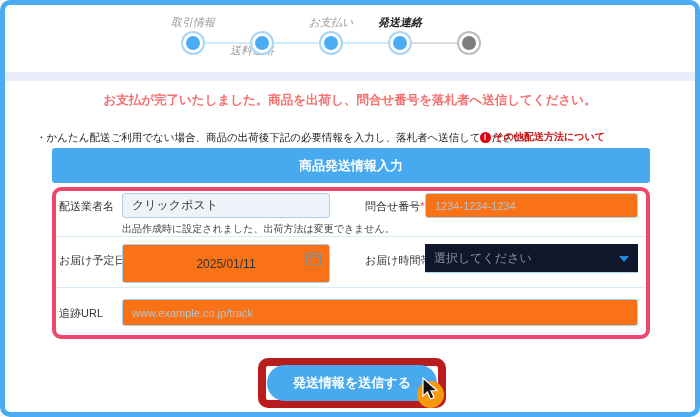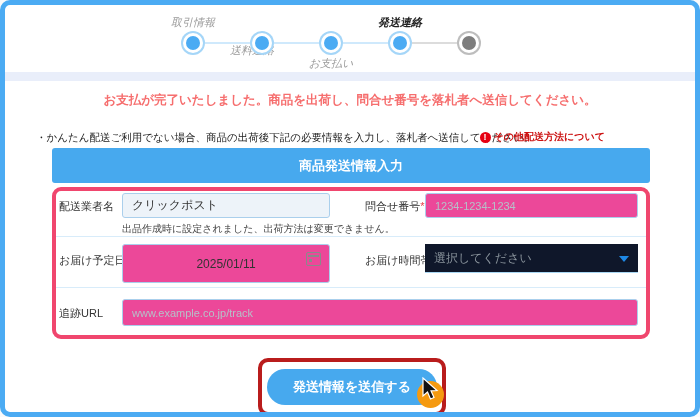--- a/index.html
+++ b/index.html
@@ -31,52 +31,52 @@
 
   .form-header{position:absolute;left:47px;top:143px;width:598px;height:35px;background:#47a9ee;
                border-radius:3px;color:#fff;font-size:13px;font-weight:bold;text-align:center;line-height:35px;}
 
   
   .form-box{position:absolute;left:47px;top:182px;width:598px;height:152px;box-sizing:border-box;
             border:4px solid #f0466e;border-radius:9px;background:#fff;}
   .fb-inner{position:absolute;left:0;top:0;right:0;bottom:0;}
   .f-label{position:absolute;font-size:11px;color:#333;white-space:nowrap;}
   .req{color:#e6404a;font-size:11px;}
-  .f-input{position:absolute;box-sizing:border-box;border:1px solid #aacfec;border-radius:3px;background:#ec4899;
+  .f-input{position:absolute;box-sizing:border-box;border:1px solid #aacfec;border-radius:3px;background:#f97316;
            font-size:12px;color:#333;padding:0 9px;font-family:"Liberation Sans","DejaVu Sans",sans-serif;outline:none;}
   .f-input::placeholder{color:#b6c0c9;font-size:11px;}
   .f-input.readonly{background:#edf3f9;}
   .f-note{position:absolute;font-size:10px;color:#444;white-space:nowrap;}
   .divider{position:absolute;left:0;width:590px;height:1px;background:#d8ecfa;}
   .cal-icon{position:absolute;width:15px;height:14px;border:1.5px solid #8a8a8a;border-radius:2px;box-sizing:border-box;}
   .cal-icon::before{content:"";position:absolute;left:1px;right:1px;top:2px;height:1.5px;background:#8a8a8a;}
   .cal-icon::after{content:"";position:absolute;left:2px;top:6px;width:3px;height:3px;background:#8a8a8a;}
   .f-select{position:absolute;box-sizing:border-box;border-bottom:1px solid #a9d7f3;background:#0f172a;
             font-size:12px;color:#8a949c;padding:0 9px;display:flex;align-items:center;cursor:pointer;}
   .caret{position:absolute;right:9px;top:12px;width:0;height:0;border-left:5px solid transparent;
          border-right:5px solid transparent;border-top:6px solid #1e88e5;}
 
   
-  .submit-frame{position:absolute;left:253px;top:353px;width:188px;height:58px;box-sizing:border-box;
-                border:4px solid #b91c1c;border-radius:10px;}
+  .submit-frame{position:absolute;left:253px;top:353px;width:188px;height:50px;box-sizing:border-box;
+                border:8px solid #b91c1c;border-radius:10px;}
   .submit-btn{position:absolute;left:50%;top:50%;transform:translate(-50%,-50%);width:170px;height:36px;
               background:#47a9ee;border:none;border-radius:18px;color:#fff;font-size:13px;font-weight:bold;
               font-family:"Liberation Sans","DejaVu Sans",sans-serif;cursor:pointer;}
   .cursor-halo{position:absolute;left:412px;top:376px;width:27px;height:27px;border-radius:50%;background:#f59a10;}
   .cursor{position:absolute;left:414px;top:372px;}
 </style>
 </head>
 <body>
 
 <div class="page">
 
   <div class="stepper">
     <div class="step-label" style="left:148px;">取引情報</div>
     <div class="step-label" style="left:207px;margin-top:28px;">送料連絡</div>
-    <div class="step-label" style="left:286px;margin-top:41px;">お支払い</div>
+    <div class="step-label" style="left:286px;">お支払い</div>
     <div class="step-label active" style="left:355px;">発送連絡</div>
 
     <div class="step-bar blue" style="left:200px;width:45px;"></div>
     <div class="step-bar blue" style="left:269px;width:45px;"></div>
     <div class="step-bar blue" style="left:338px;width:45px;"></div>
     <div class="step-bar grey" style="left:407px;width:45px;"></div>
 
     <div class="step-dot done" style="left:181px;"></div>
     <div class="step-dot done" style="left:250px;"></div>
     <div class="step-dot done" style="left:319px;"></div>

